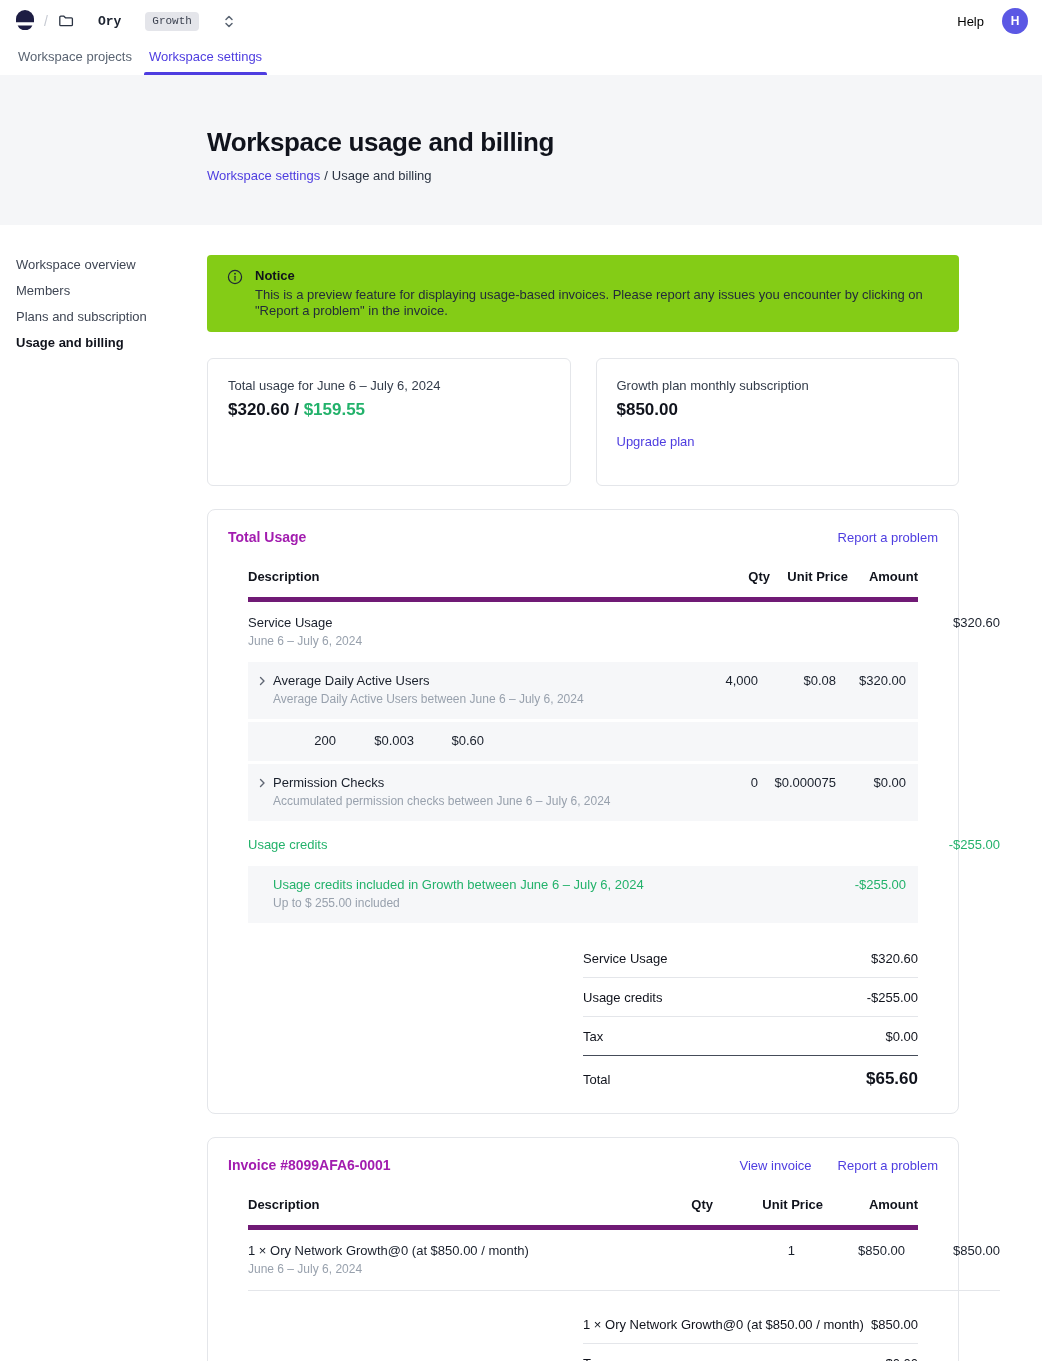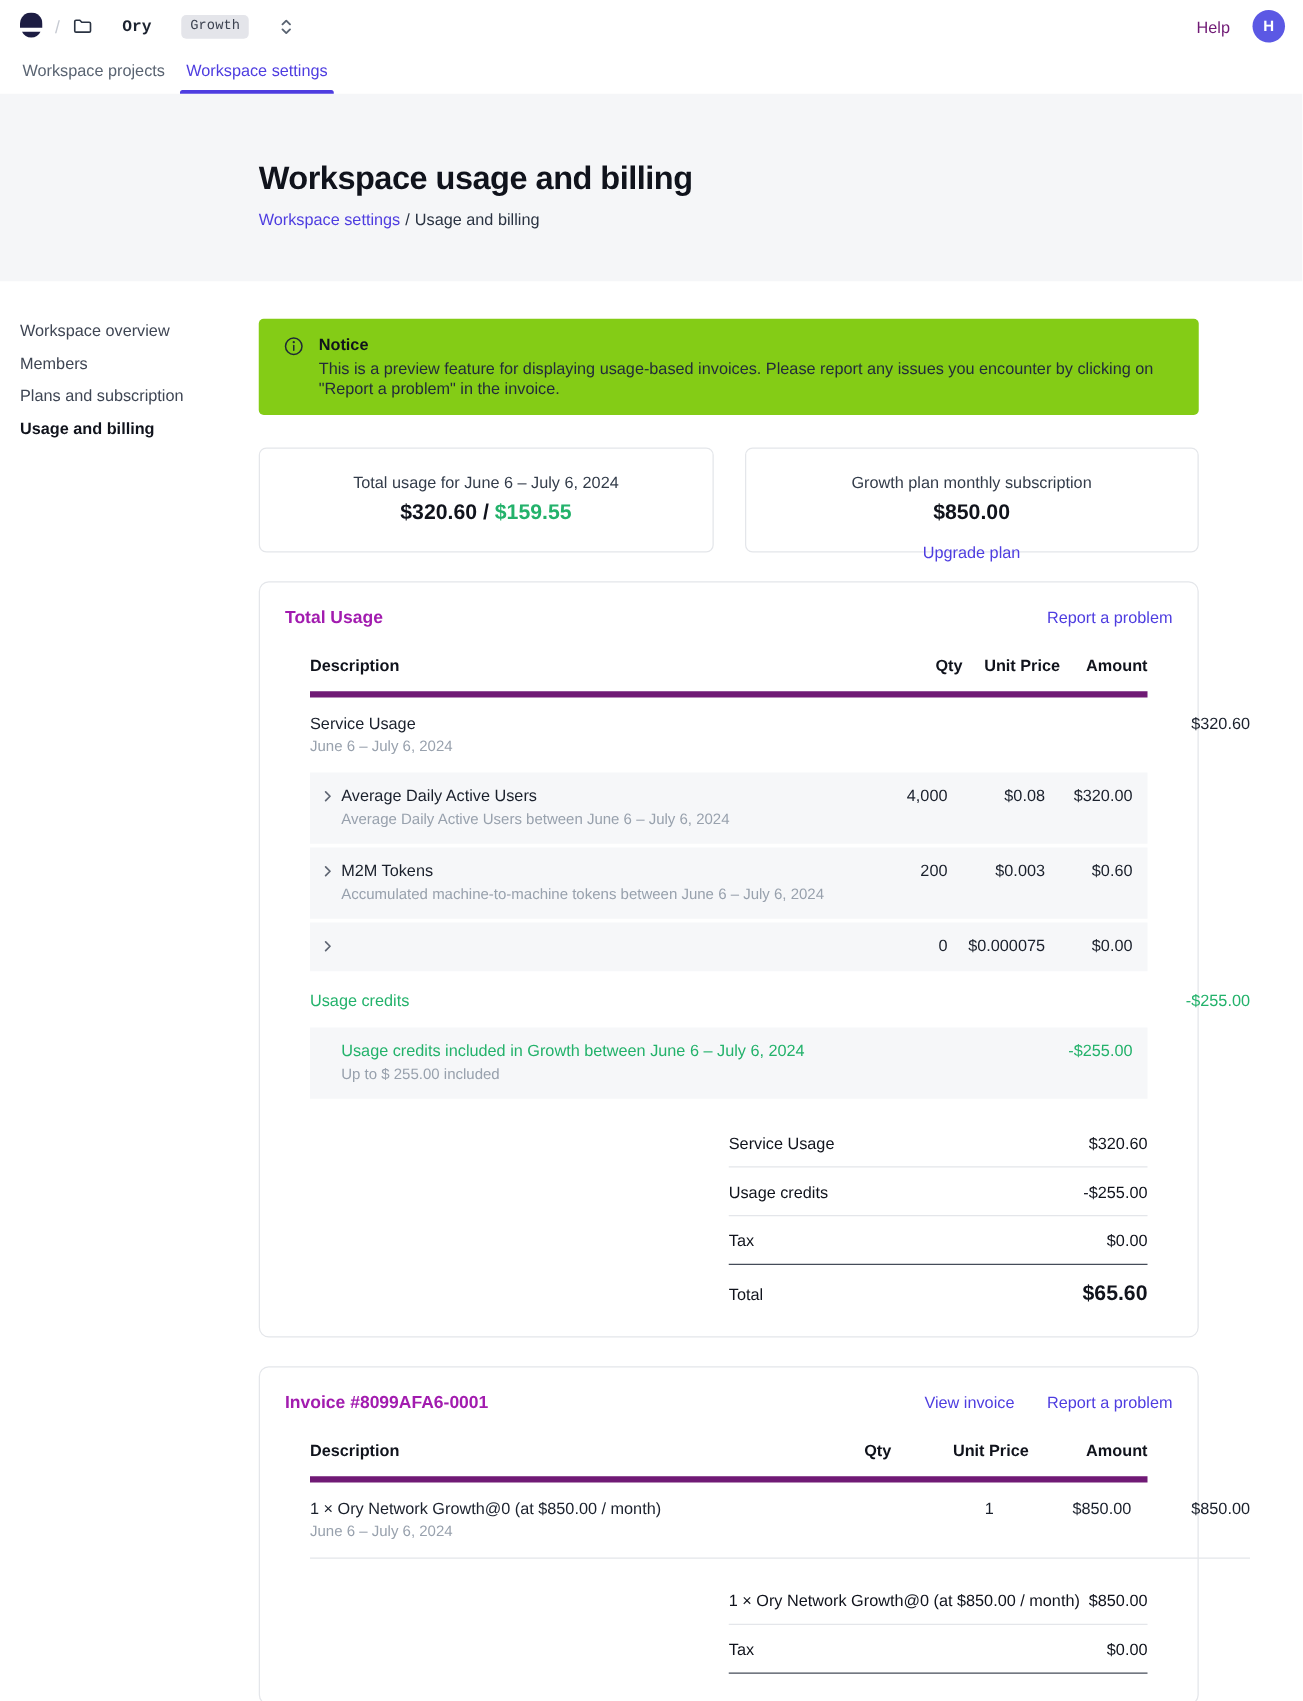--- a/index.html
+++ b/index.html
@@ -15,21 +15,21 @@
   .topbar { height: 42px; display: flex; align-items: center; justify-content: space-between; padding: 0 14px 0 16px; background: #fff; }
   .topbar-left { display: flex; align-items: center; gap: 10px; }
   .ory-logo { display: flex; align-items: center; cursor: pointer; }
   .top-sep { color: #c6cad2; font-size: 14px; }
   .ws-switcher { display: flex; align-items: center; gap: 24px; background: none; border: none; cursor: pointer; font-family: Liberation Mono, monospace; }
   .folder-icon { display: flex; }
   .ws-name { font-size: 13px; font-weight: 600; color: #1c2330; }
   .badge { background: #e4e5ea; color: #3c4250; font-size: 11px; line-height: 1; padding: 4px 7px; border-radius: 4px; font-weight: 500; }
   .updown { display: flex; }
   .topbar-right { display: flex; align-items: center; gap: 18px; }
-  .help-link { font-size: 13px; color: #701a75; }
+  .help-link { font-size: 13px; color: #000000; }
   .avatar { width: 26px; height: 26px; border-radius: 50%; background: #5b58e4; color: #fff; font-size: 12px; font-weight: 600; display: flex; align-items: center; justify-content: center; cursor: pointer; }
 
   
   .tabs { display: flex; padding: 0 13px; height: 33px; background: #fff; }
   .tab { font-size: 13px; color: #5a6472; padding: 7px 5px 0; margin-right: 7px; position: relative; display: inline-block; }
   .tab.active { color: #4e3de0; font-weight: 500; }
   .tab.active::after { content: ""; position: absolute; left: 0; right: 0; bottom: 0; height: 3px; background: #4e3de0; border-radius: 2px 2px 0 0; }
 
   
   .hero { background: #f5f6f8; height: 150px; padding: 52px 0 0 207px; }
@@ -46,21 +46,21 @@
   .main { width: 752px; }
 
   
   .notice { display: flex; gap: 12px; background: #84cc16; border-radius: 4px; padding: 13px 20px 13px 20px; }
   .notice-icon { margin-top: 1px; flex-shrink: 0; display: flex; }
   .notice-title { font-size: 13px; font-weight: 700; color: #10131c; margin-bottom: 4px; }
   .notice-body { font-size: 13px; line-height: 16px; color: #232c3a; }
 
   
   .cards-row { display: flex; gap: 25px; margin-top: 26px; }
-  .scard { flex: 1; border: 1px solid #e4e6ea; border-radius: 6px; padding: 19px 20px; height: 84px; background: #fff; text-align: center; }
+  .scard { flex: 1; border: 1px solid #e4e6ea; border-radius: 6px; padding: 19px 20px; height: 128px; background: #fff; }
   .scard-label { font-size: 13px; color: #333c4a; }
   .scard-amount { margin-top: 7px; font-size: 17px; font-weight: 600; color: #10131c; }
   .green { color: #23b26b; }
   .scard-link { display: inline-block; margin-top: 14px; font-size: 13px; color: #4e3de0; }
 
   
   .panel { border: 1px solid #e4e6ea; border-radius: 8px; margin-top: 23px; padding: 19px 20px 24px; background: #fff; }
   .panel-head { display: flex; justify-content: space-between; align-items: center; }
   .panel-title { font-size: 14px; font-weight: 700; color: #a21caf; }
   .panel-links { display: flex; gap: 26px; }
@@ -215,43 +215,36 @@
               <div class="row-title">Average Daily Active Users</div>
               <div class="row-sub">Average Daily Active Users between June 6 – July 6, 2024</div>
             </div>
           </div>
           <div class="c-qty">4,000</div>
           <div class="c-unit">$0.08</div>
           <div class="c-amt">$320.00</div>
         </div>
 
         <div class="urow sub">
+          <div class="c-qty">200</div>
+          <div class="c-unit">$0.003</div>
+          <div class="c-amt">$0.60</div>
+        </div>
+
+        <div class="urow sub">
           <div class="c-desc" style="display:flex;">
             <span class="chev">
               <svg width="12" height="12" viewBox="0 0 12 12" fill="none" stroke="#5f6673" stroke-width="1.4" stroke-linecap="round" stroke-linejoin="round">
                   <polyline points="4.5,2.5 8,6 4.5,9.5"></polyline>
                 </svg>
             </span>
             <div class="desc-stack">
-              <div class="row-title">M2M Tokens</div>
-              <div class="row-sub">Accumulated machine-to-machine tokens between June 6 – July 6, 2024</div>
+              <div class="row-title">Permission Checks</div>
+              <div class="row-sub">Accumulated permission checks between June 6 – July 6, 2024</div>
             </div>
-          </div>
-          <div class="c-qty">200</div>
-          <div class="c-unit">$0.003</div>
-          <div class="c-amt">$0.60</div>
-        </div>
-
-        <div class="urow sub">
-          <div class="c-desc" style="display:flex;">
-            <span class="chev">
-              <svg width="12" height="12" viewBox="0 0 12 12" fill="none" stroke="#5f6673" stroke-width="1.4" stroke-linecap="round" stroke-linejoin="round">
-                  <polyline points="4.5,2.5 8,6 4.5,9.5"></polyline>
-                </svg>
-            </span>
           </div>
           <div class="c-qty">0</div>
           <div class="c-unit">$0.000075</div>
           <div class="c-amt">$0.00</div>
         </div>
 
         <div class="urow main">
           <div class="c-desc desc-stack">
             <div class="row-title green">Usage credits</div>
           </div>

